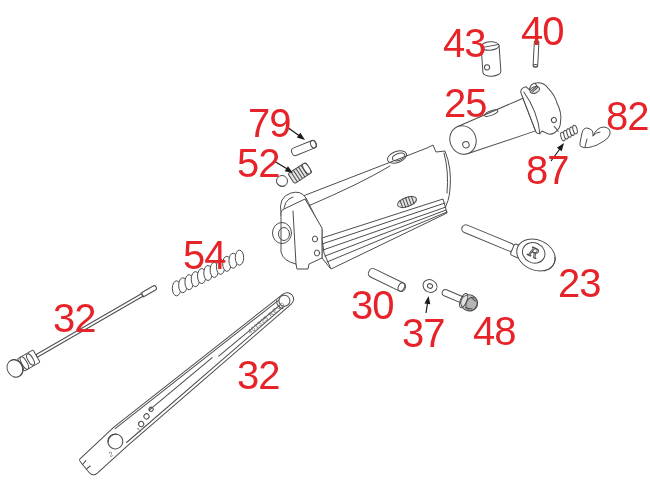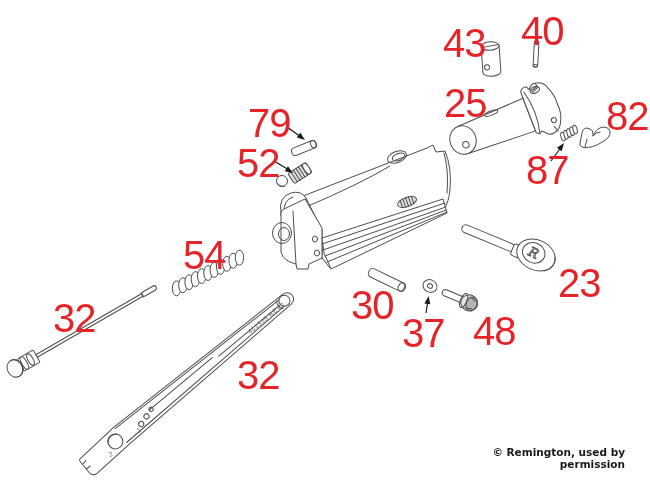--- a/index.html
+++ b/index.html
@@ -239,14 +239,13 @@
   <div class="callout" style="left:248px;top:103px">79</div>
   <div class="callout" style="left:237px;top:143px">52</div>
   <div class="callout" style="left:183px;top:235px">54</div>
   <div class="callout" style="left:53px;top:298px">32</div>
   <div class="callout" style="left:351px;top:285px">30</div>
   <div class="callout" style="left:402px;top:313px">37</div>
   <div class="callout" style="left:473px;top:311px">48</div>
   <div class="callout" style="left:558px;top:263px">23</div>
   <div class="callout" style="left:237px;top:355px">32</div>
 
-  <div class="copyright">© Remington, used by permission</div>
 </div>
 
 </body></html>

